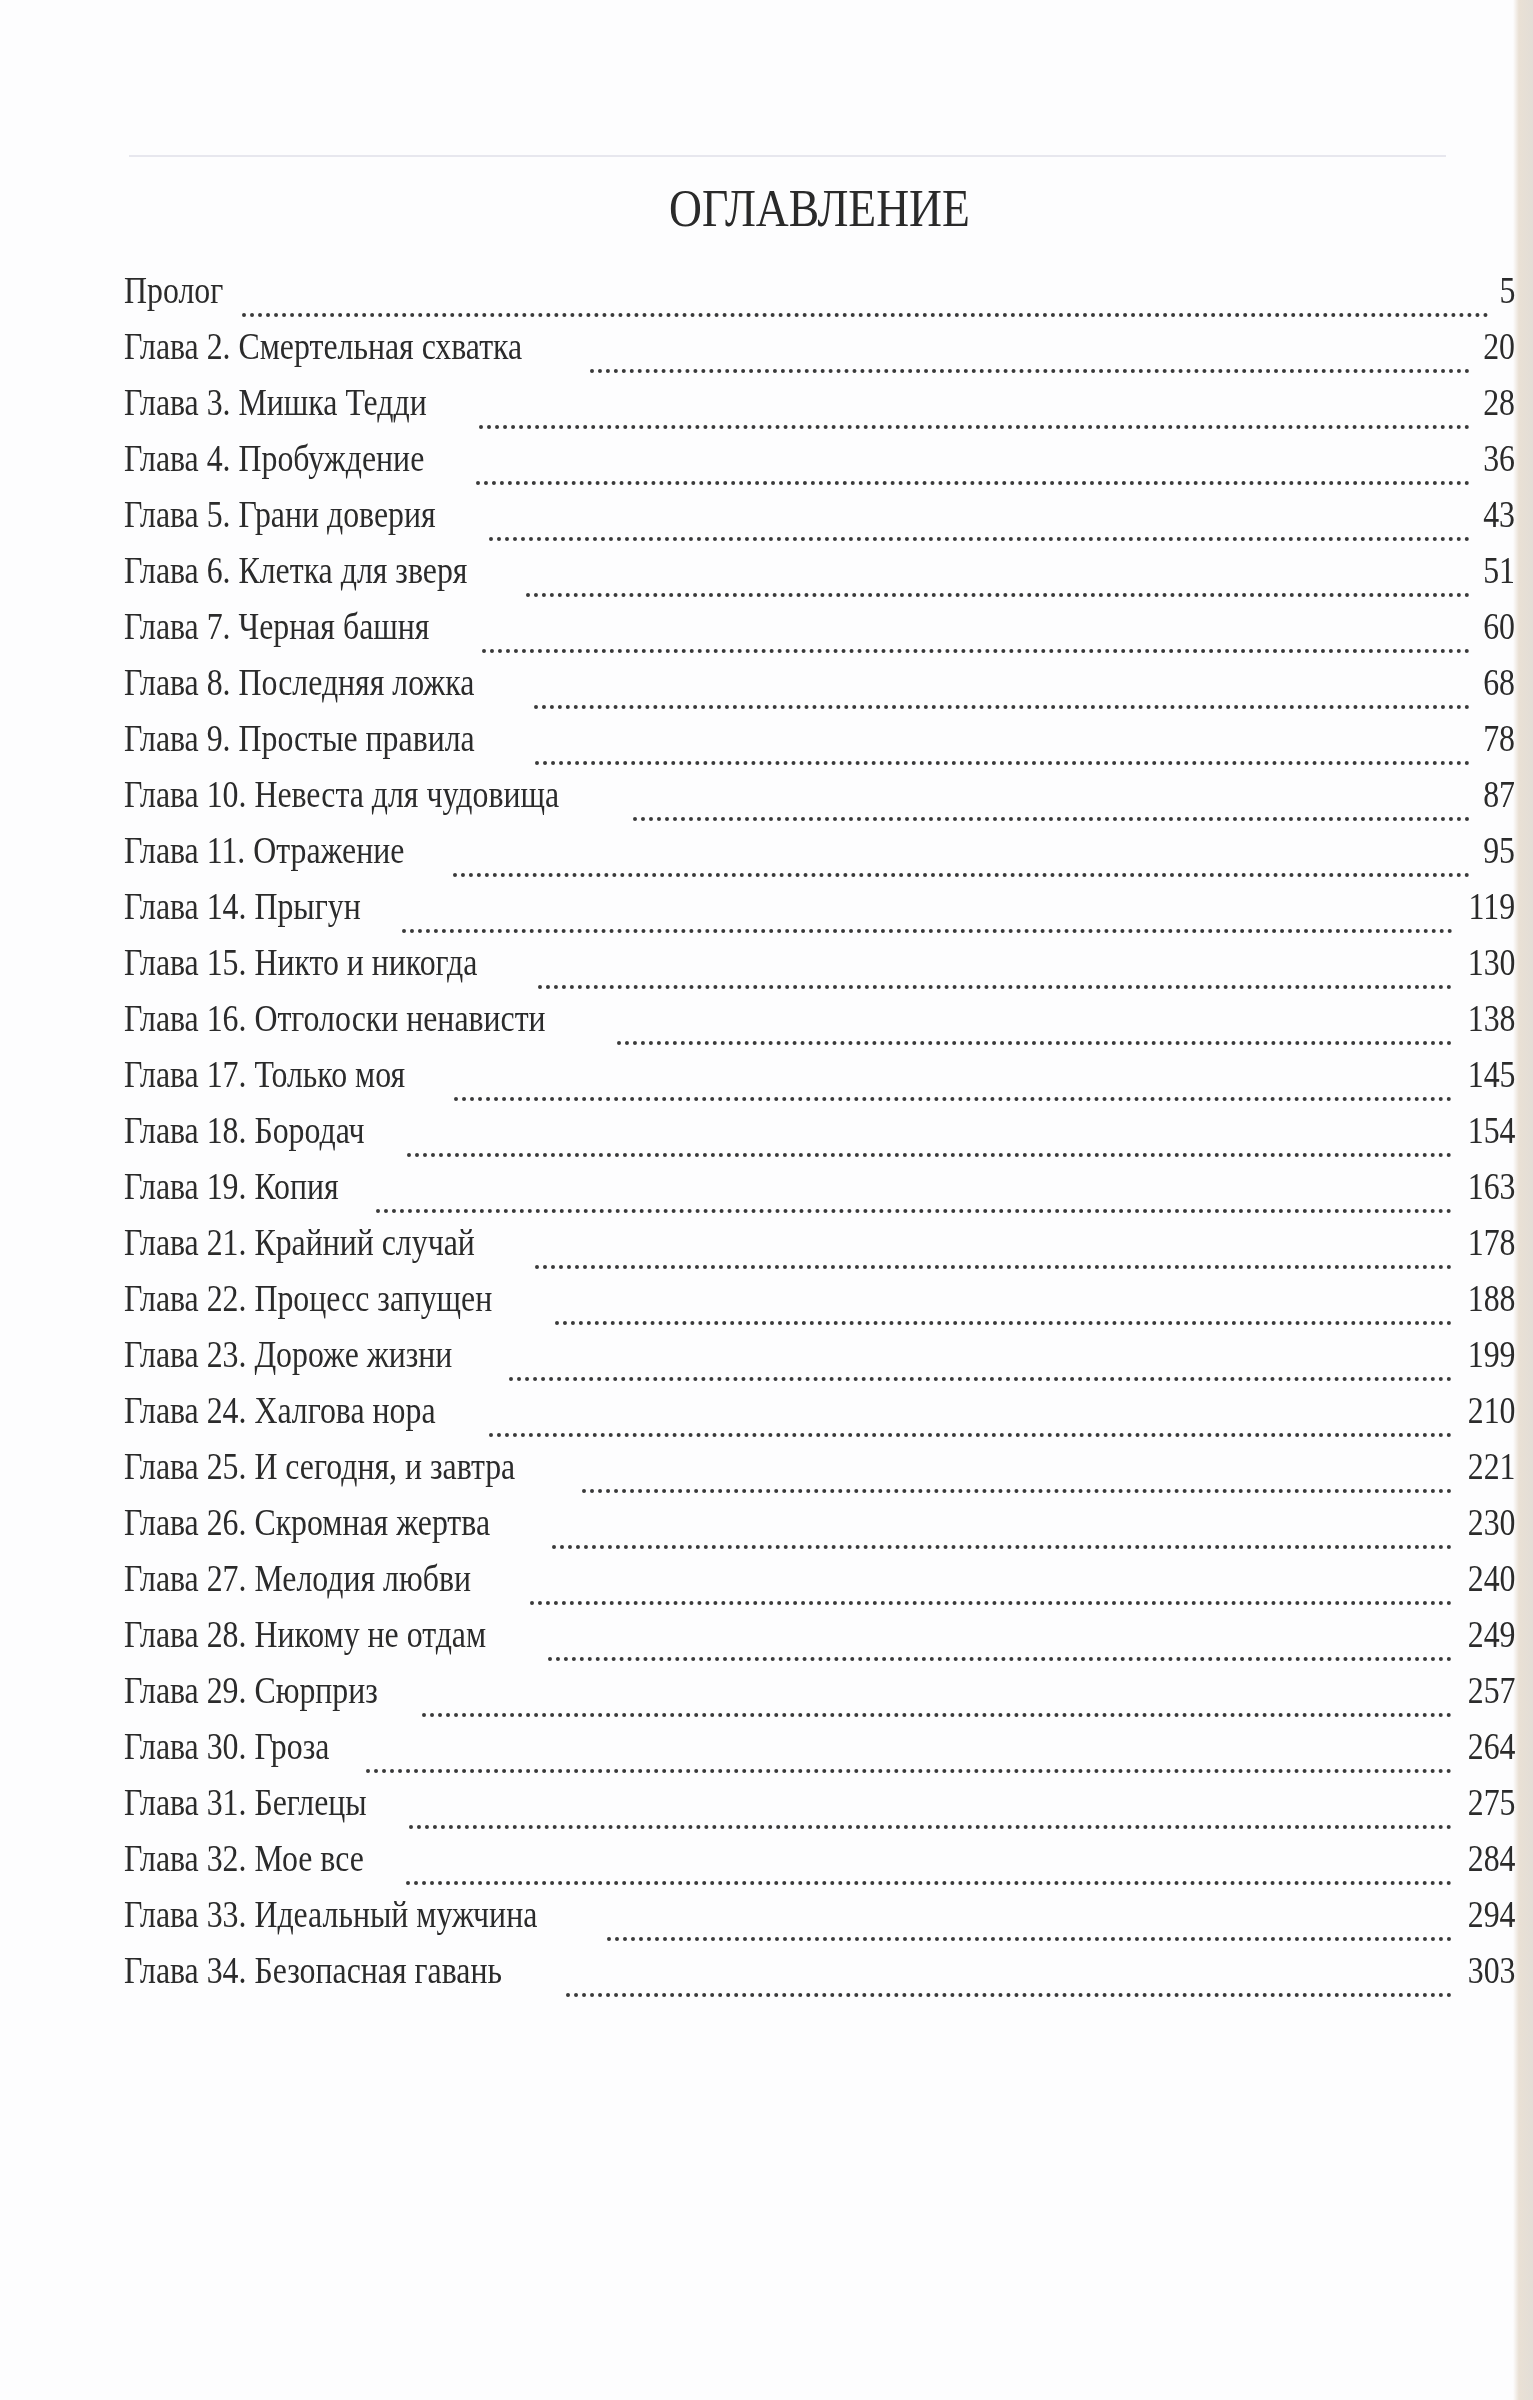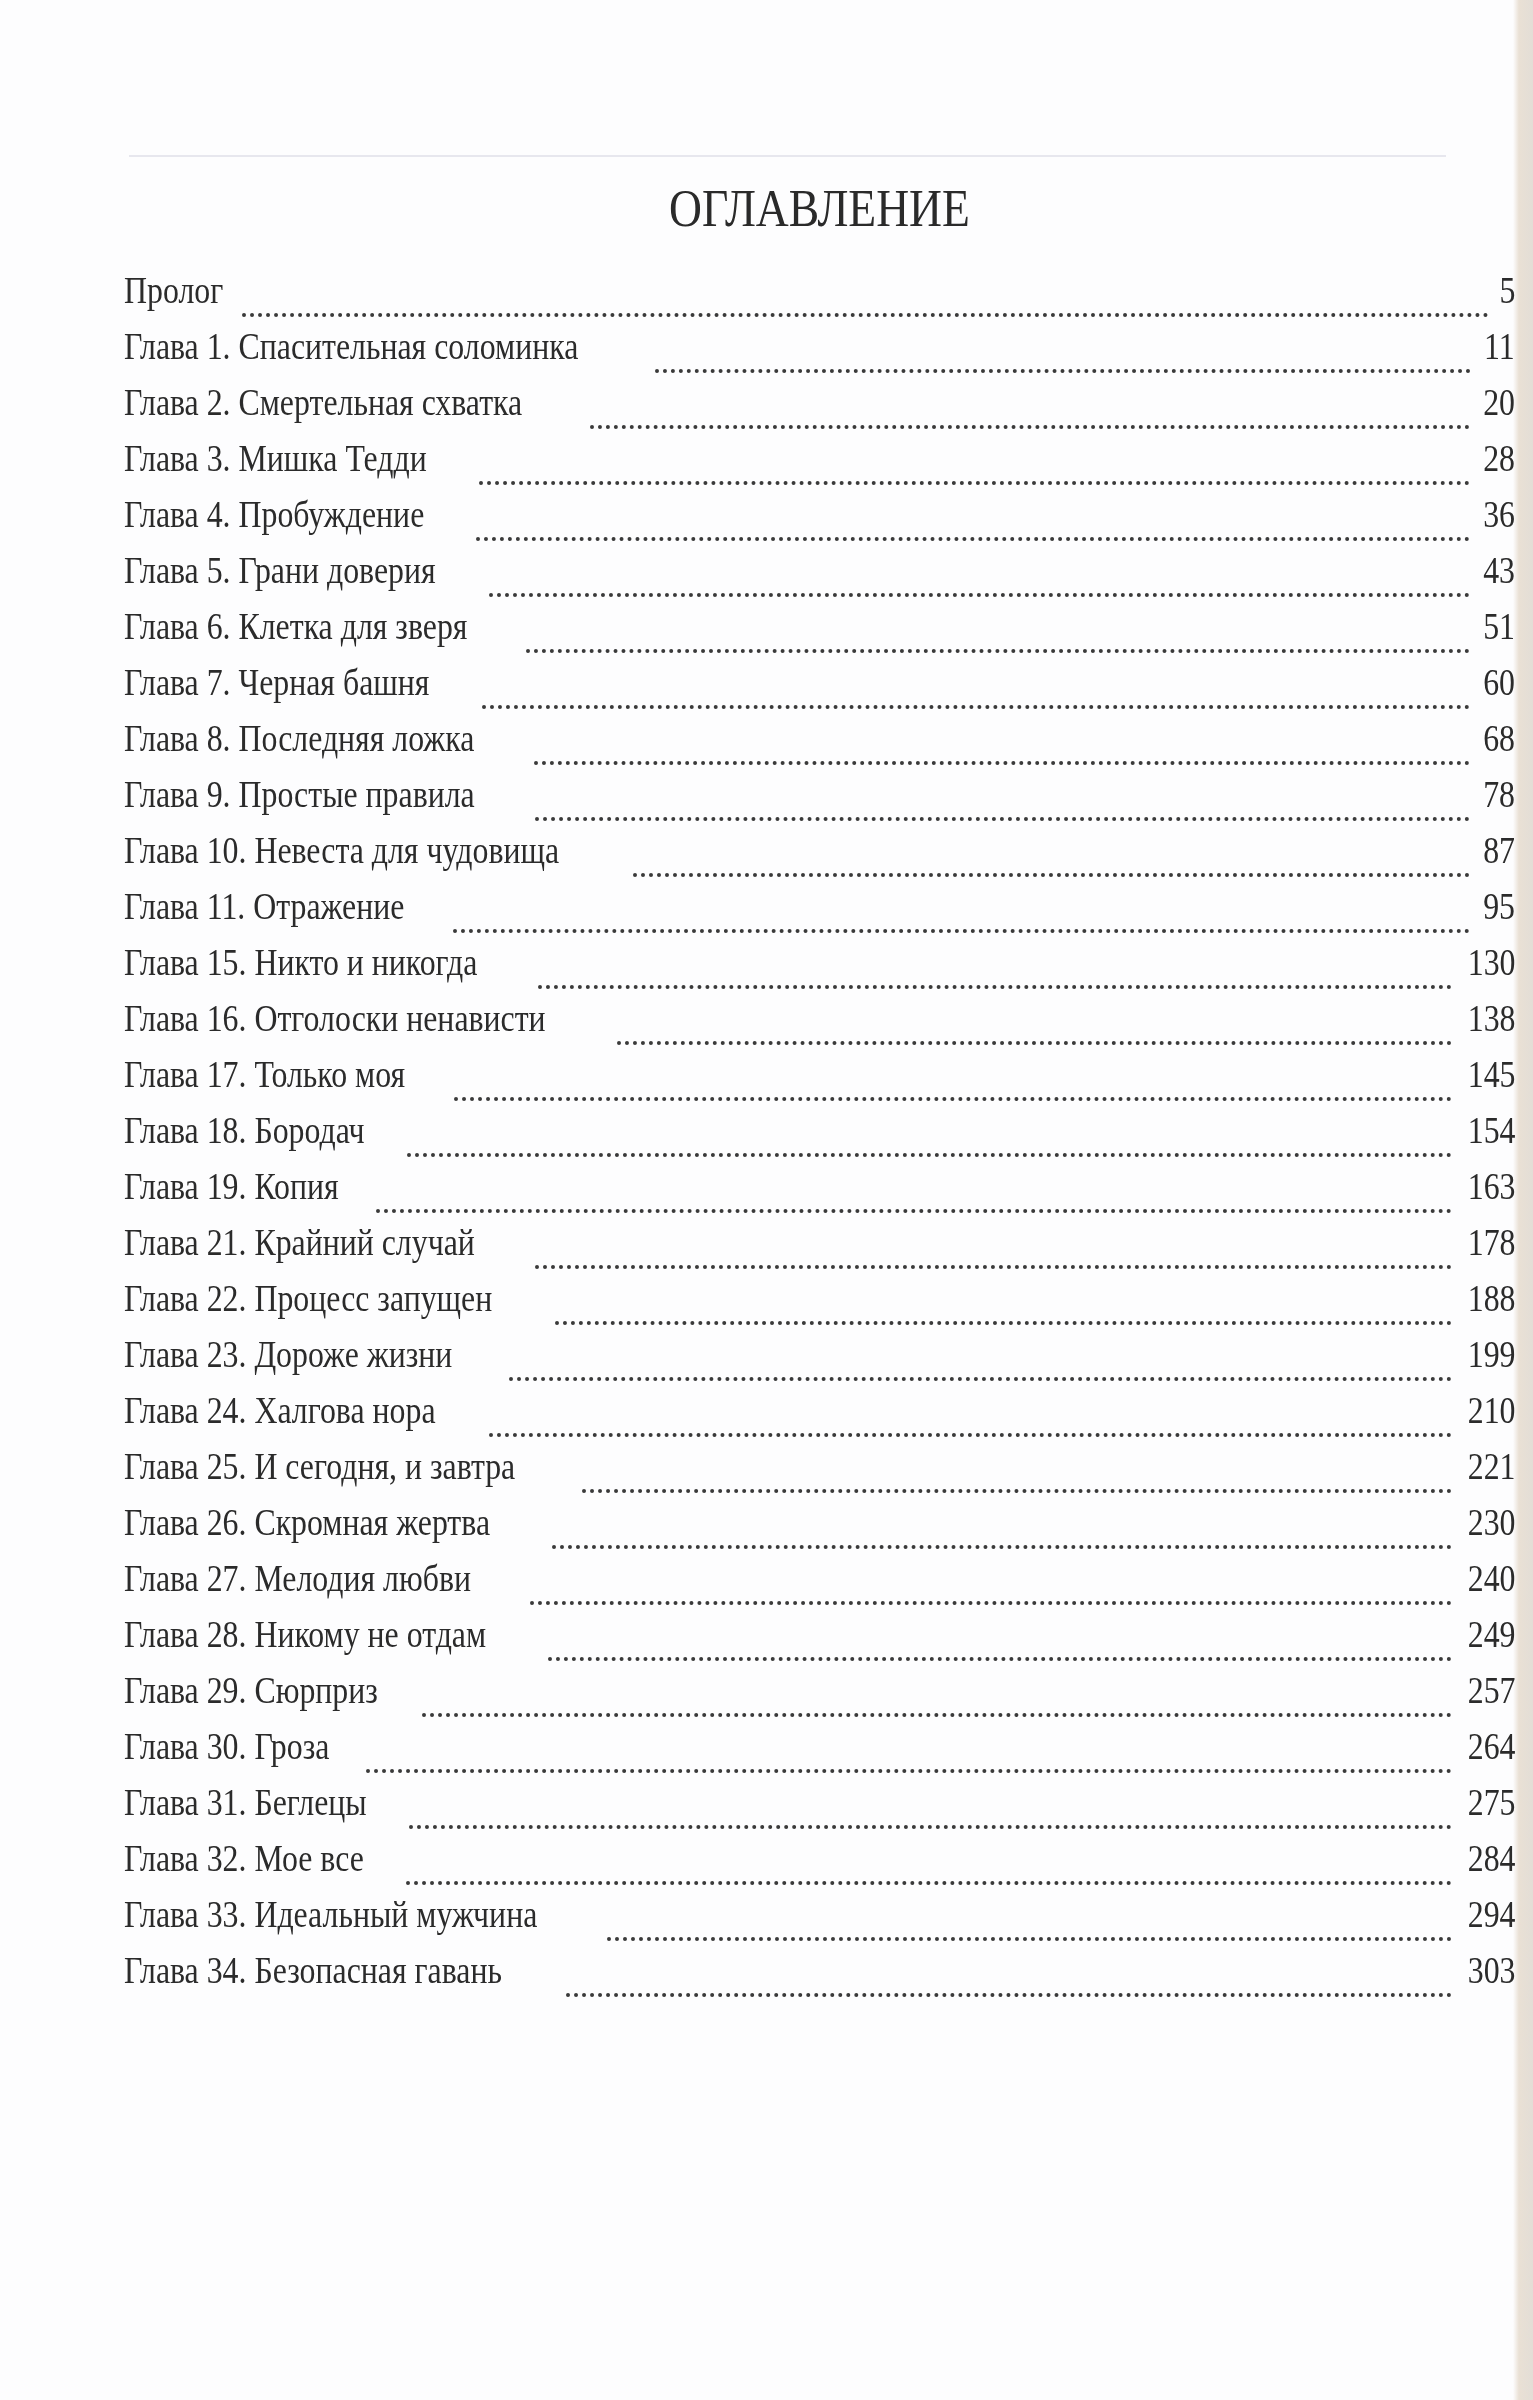--- a/index.html
+++ b/index.html
@@ -92,25 +92,20 @@
 
 <div class="page">
   <div class="title">ОГЛАВЛЕНИЕ</div>
   <ul class="toc" id="toc">
       <li class="toc-row">
         <span class="toc-title">Пролог</span>
         <span class="toc-leader"></span>
         <span class="toc-page">5</span>
       </li>
       <li class="toc-row">
-        <span class="toc-title">Глава 1. Спасительная соломинка</span>
-        <span class="toc-leader"></span>
-        <span class="toc-page">11</span>
-      </li>
-      <li class="toc-row">
         <span class="toc-title">Глава 2. Смертельная схватка</span>
         <span class="toc-leader"></span>
         <span class="toc-page">20</span>
       </li>
       <li class="toc-row">
         <span class="toc-title">Глава 3. Мишка Тедди</span>
         <span class="toc-leader"></span>
         <span class="toc-page">28</span>
       </li>
       <li class="toc-row">
@@ -145,20 +140,25 @@
       </li>
       <li class="toc-row">
         <span class="toc-title">Глава 10. Невеста для чудовища</span>
         <span class="toc-leader"></span>
         <span class="toc-page">87</span>
       </li>
       <li class="toc-row">
         <span class="toc-title">Глава 11. Отражение</span>
         <span class="toc-leader"></span>
         <span class="toc-page">95</span>
+      </li>
+      <li class="toc-row">
+        <span class="toc-title">Глава 14. Прыгун</span>
+        <span class="toc-leader"></span>
+        <span class="toc-page">119</span>
       </li>
       <li class="toc-row">
         <span class="toc-title">Глава 15. Никто и никогда</span>
         <span class="toc-leader"></span>
         <span class="toc-page">130</span>
       </li>
       <li class="toc-row">
         <span class="toc-title">Глава 16. Отголоски ненависти</span>
         <span class="toc-leader"></span>
         <span class="toc-page">138</span>

